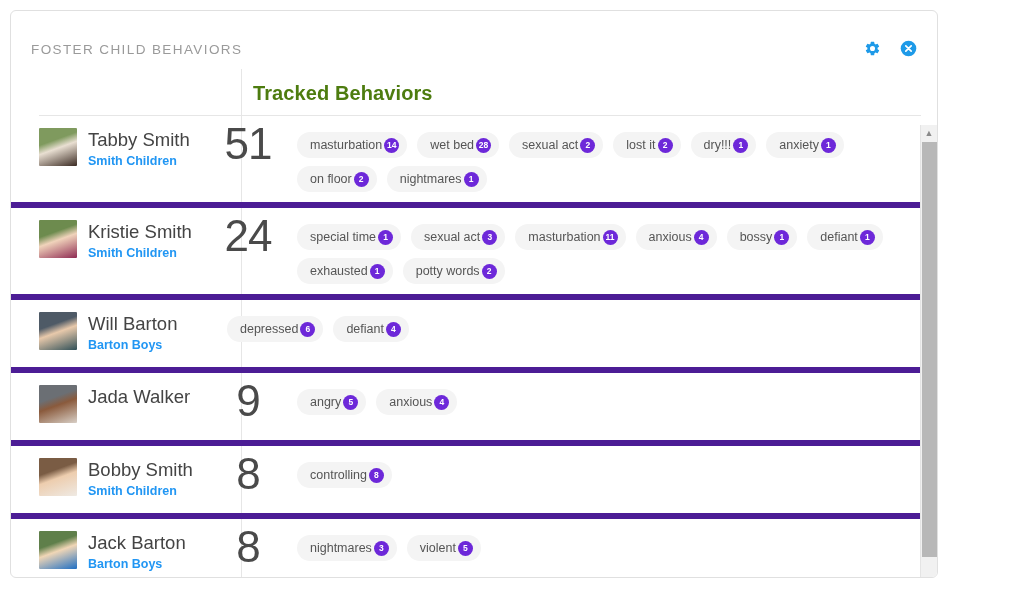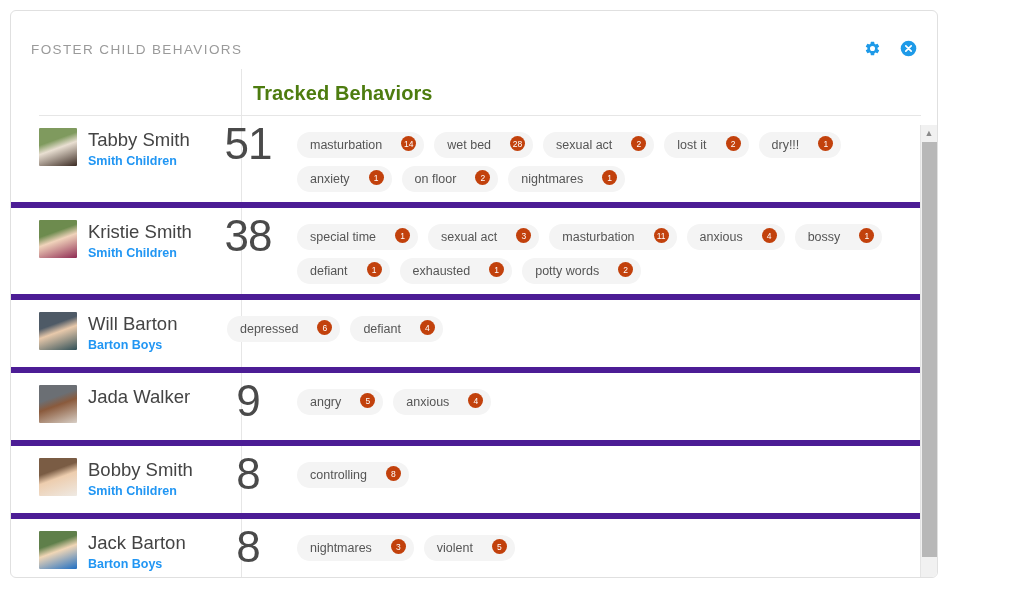--- a/index.html
+++ b/index.html
@@ -121,41 +121,41 @@
     letter-spacing:-1px;
   }
   .cell-tags{
     flex:1 1 auto;
     padding:16px 14px 10px 14px;
     display:flex;flex-wrap:wrap;gap:8px 10px;
     align-content:flex-start;
     box-sizing:border-box;
   }
   .tag{
-    display:inline-flex;gap:19px;
+    display:inline-flex;align-items:center;gap:2px;
     background:#f4f4f4;
     border-radius:13px;
     padding:4px 8px 4px 13px;
     font-size:12.5px;
     color:#555;
     height:18px;
     line-height:18px;
     cursor:pointer;
     white-space:nowrap;
   }
   .tag .badge{
-    background:#c2410c;
+    background:#6d28d9;
     color:#fff;
     border-radius:50%;
     min-width:15px;height:15px;
     font-size:8.5px;
     display:inline-flex;align-items:center;justify-content:center;
     padding:0 2px;
     box-sizing:border-box;
-    font-weight:normal;
+    font-weight:bold;
   }
   
   .scrollbar{
     position:absolute;right:0;top:56px;
     width:17px;height:510px;
     background:#f1f1f1;
     border-left:1px solid #e4e4e4;
     box-sizing:border-box;
   }
   .sb-arrow{
@@ -251,21 +251,21 @@
         </div>
         <div class="row">
           <div class="cell-person">
             <div class="avatar" style="background:linear-gradient(160deg,#6d8b4e 0%,#6d8b4e 34%,#f0d3bb 52%,#8e2a52 100%)"></div>
             <div class="person-text">
               <div class="person-name">Kristie Smith</div>
               <div class="person-group">Smith Children</div>
             </div>
           </div>
           <div class="cell-count">
-            <span class="count">38</span>
+            <span class="count">24</span>
           </div>
           <div class="cell-tags">
             <span class="tag">
               <span>special time</span>
               <span class="badge">1</span>
             </span>
             <span class="tag">
               <span>sexual act</span>
               <span class="badge">3</span>
             </span>

